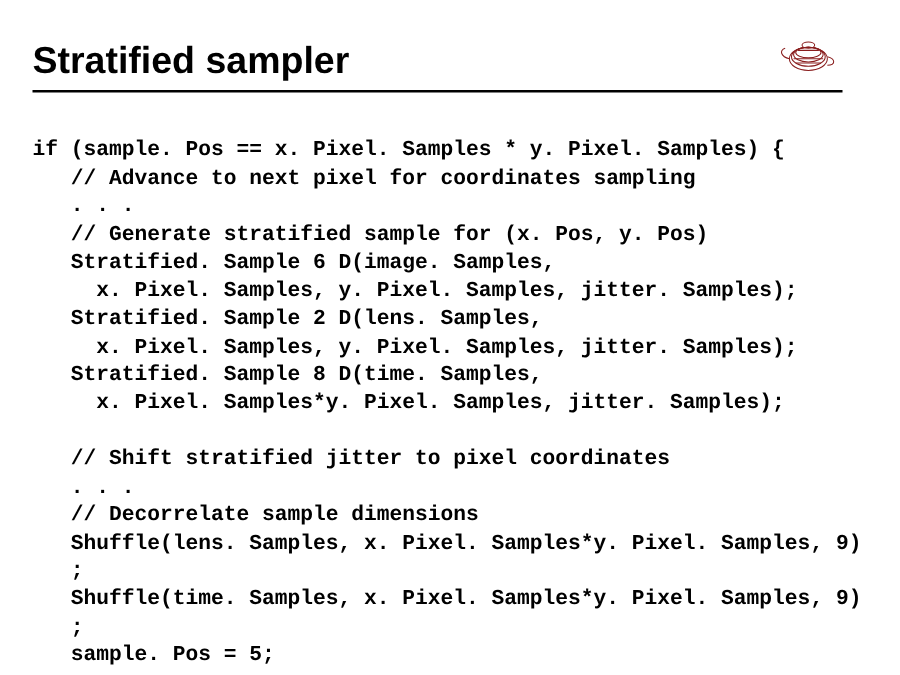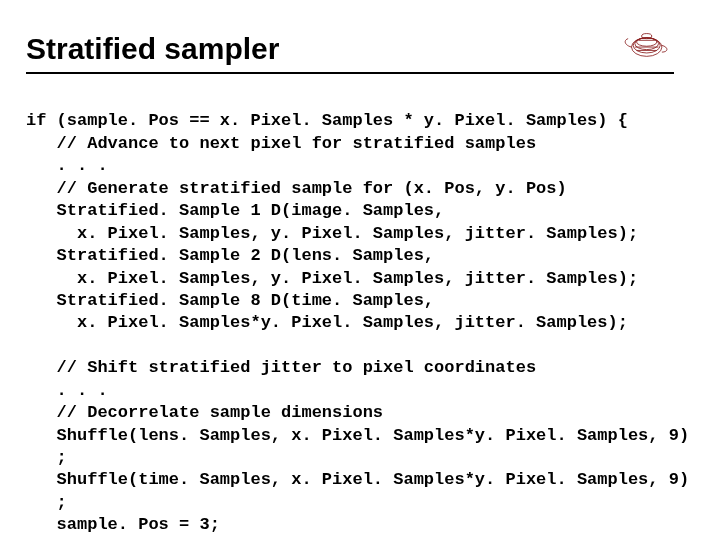--- a/index.html
+++ b/index.html
@@ -74,33 +74,33 @@
           <path d="M24 22 L44 22"></path>
         </g>
       </svg>
     </div>
   </div>
 
   <hr class="rule">
 
   <div class="code">
 <span>if (sample. Pos == x. Pixel. Samples * y. Pixel. Samples) {</span>
-<span>   // Advance to next pixel for stratified samples</span>
+<span>   // Advance to next pixel for coordinates sampling</span>
 <span>   . . .</span>
 <span>   // Generate stratified sample for (x. Pos, y. Pos)</span>
-<span>   Stratified. Sample 1 D(image. Samples,</span>
+<span>   Stratified. Sample 6 D(image. Samples,</span>
 <span>     x. Pixel. Samples, y. Pixel. Samples, jitter. Samples);</span>
 <span>   Stratified. Sample 2 D(lens. Samples,</span>
 <span>     x. Pixel. Samples, y. Pixel. Samples, jitter. Samples);</span>
 <span>   Stratified. Sample 8 D(time. Samples,</span>
 <span>     x. Pixel. Samples*y. Pixel. Samples, jitter. Samples);</span>
 <span></span>
 <span>   // Shift stratified jitter to pixel coordinates</span>
 <span>   . . .</span>
 <span>   // Decorrelate sample dimensions</span>
 <span>   Shuffle(lens. Samples, x. Pixel. Samples*y. Pixel. Samples, 9)</span>
 <span>   ;</span>
 <span>   Shuffle(time. Samples, x. Pixel. Samples*y. Pixel. Samples, 9)</span>
 <span>   ;</span>
-<span>   sample. Pos = 3;</span>
+<span>   sample. Pos = 5;</span>
   </div>
 
 </div>
 
 </body></html>

